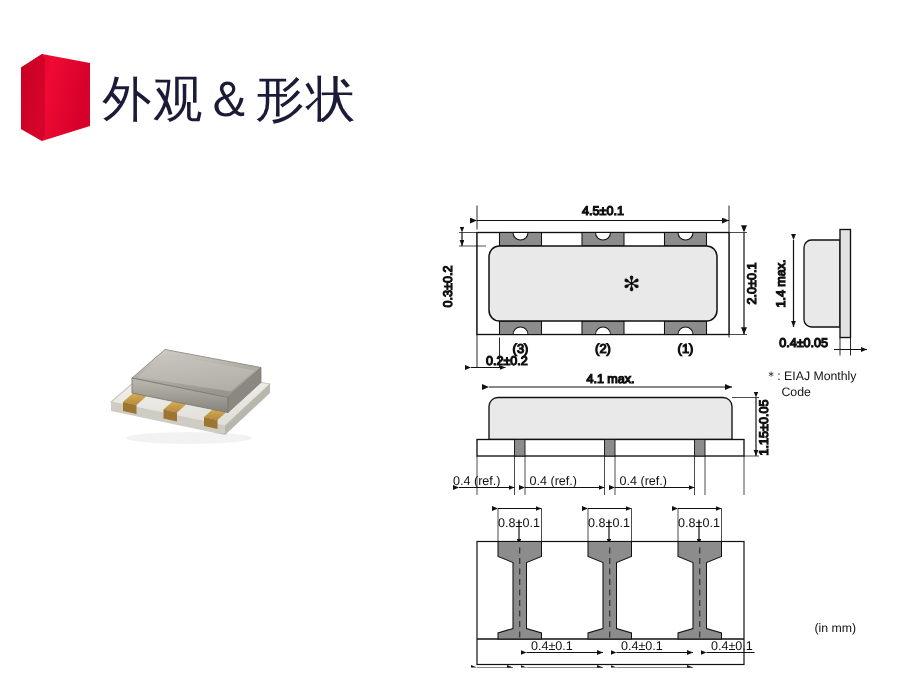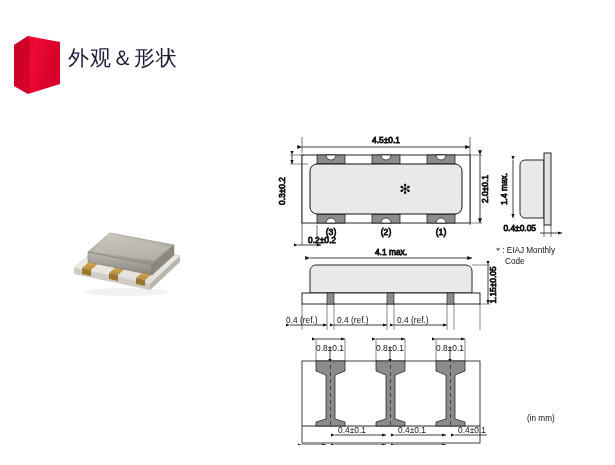--- a/index.html
+++ b/index.html
@@ -23,38 +23,38 @@
     width: 615px; height: 118px;
   }
   #logo-mark {
     position: absolute;
     left: 14px; top: 36px;
     width: 46px; height: 58px;
   }
   #page-title {
     position: absolute;
     left: 68px; top: 44px;
-    font-size: 21px;
+    font-size: 33px;
     letter-spacing: 1px;
     color: #1b1b38;
     font-family: "DejaVu Sans", sans-serif;
     white-space: nowrap;
   }
 
   
   #product-photo {
     position: absolute;
     left: 62px; top: 212px;
     width: 128px; height: 88px;
   }
 
   
   #drawing {
     position: absolute;
-    left: 272px; top: 125px;
+    left: 288px; top: 125px;
     width: 325px; height: 320px;
   }
   #drawing svg { display: block; }
 
   .dimtxt {
     font-family: "Liberation Sans", sans-serif;
     font-size: 8.4px;
     fill: #111111;
   }
   .notetxt {

